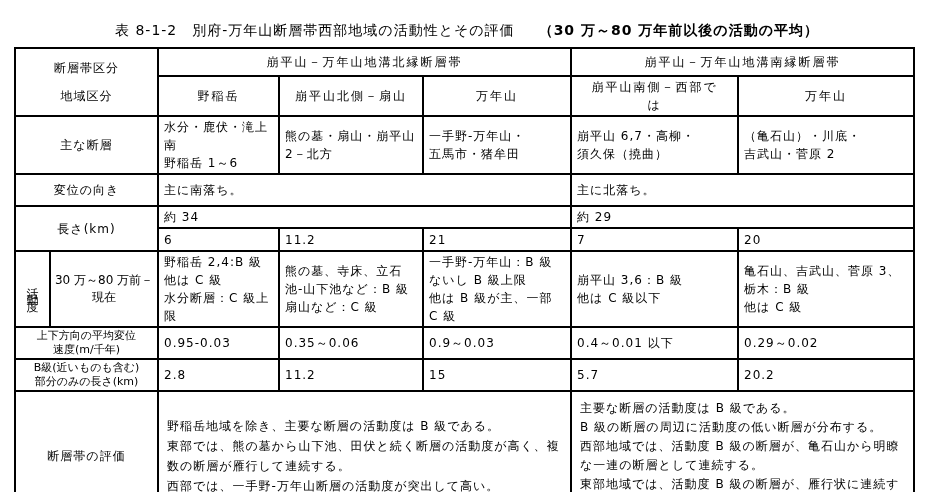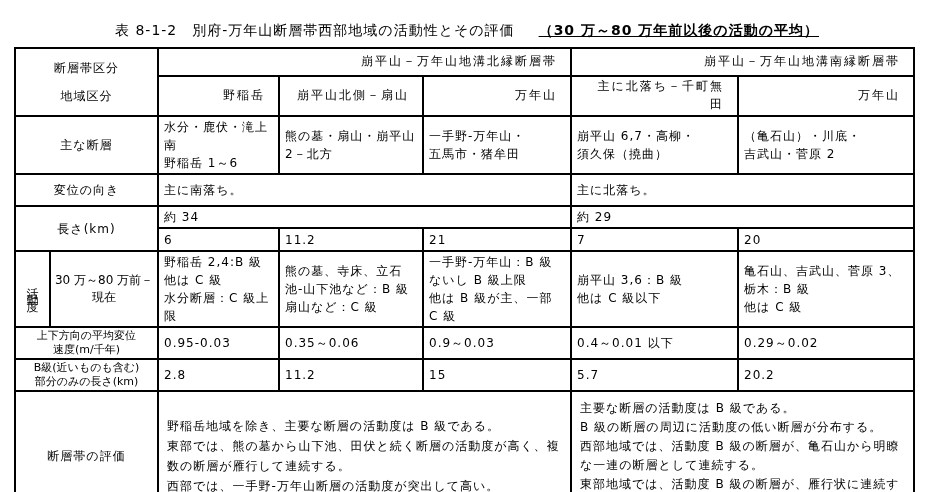--- a/index.html
+++ b/index.html
@@ -4,30 +4,30 @@
 <style>
   html,body{margin:0;padding:0;}
   body{
     width:934px;height:492px;background:#ffffff;color:#000;
     font-family:"DejaVu Sans",sans-serif;overflow:hidden;
   }
   .title{
     margin-top:22px;text-align:center;font-size:14px;letter-spacing:1px;
     white-space:nowrap;
   }
-  .title .sub{font-weight:bold;margin-left:24px;text-decoration:underline;}
+  .title .sub{font-weight:bold;margin-left:24px;}
   table{
     border-collapse:collapse;table-layout:fixed;
     margin:7px 0 0 14px;width:899px;
   }
   td{
     border:2px solid #000;font-size:12px;letter-spacing:1px;
     line-height:18px;vertical-align:middle;padding:1px 5px;overflow:hidden;
   }
-  td.hdr{text-align:right;letter-spacing:2px;padding:1px 13px;font-family:Liberation Mono, monospace;}
+  td.hdr{text-align:center;letter-spacing:2px;padding:1px 13px;}
   td.lbl{text-align:center;padding:1px 2px;}
   td.val{white-space:pre-wrap;text-align:left;}
   td.small{font-size:11px;line-height:14px;letter-spacing:0;white-space:pre-wrap;}
   .corner{
     display:flex;flex-direction:column;justify-content:space-between;
     height:46px;padding:3px 0;text-align:center;
   }
   td.vertcell{text-align:center;padding:0;}
   .vert{
     writing-mode:vertical-rl;text-orientation:upright;
@@ -61,21 +61,21 @@
       </div>
     </td>
     <td class="hdr" colspan="3">崩平山－万年山地溝北縁断層帯</td>
     <td class="hdr" colspan="2">崩平山－万年山地溝南縁断層帯</td>
   </tr>
 
   <tr style="height:26px">
     <td class="hdr">野稲岳</td>
     <td class="hdr">崩平山北側－扇山</td>
     <td class="hdr">万年山</td>
-    <td class="hdr">主に北落ち－千町無田</td>
+    <td class="hdr">崩平山南側－西部では</td>
     <td class="hdr">万年山</td>
   </tr>
 
   <tr style="height:41px">
     <td class="lbl" colspan="2">主な断層</td>
     <td class="val">水分・鹿伏・滝上南
 野稲岳 1～6</td>
     <td class="val">熊の墓・扇山・崩平山
 2－北方</td>
     <td class="val">一手野-万年山・

